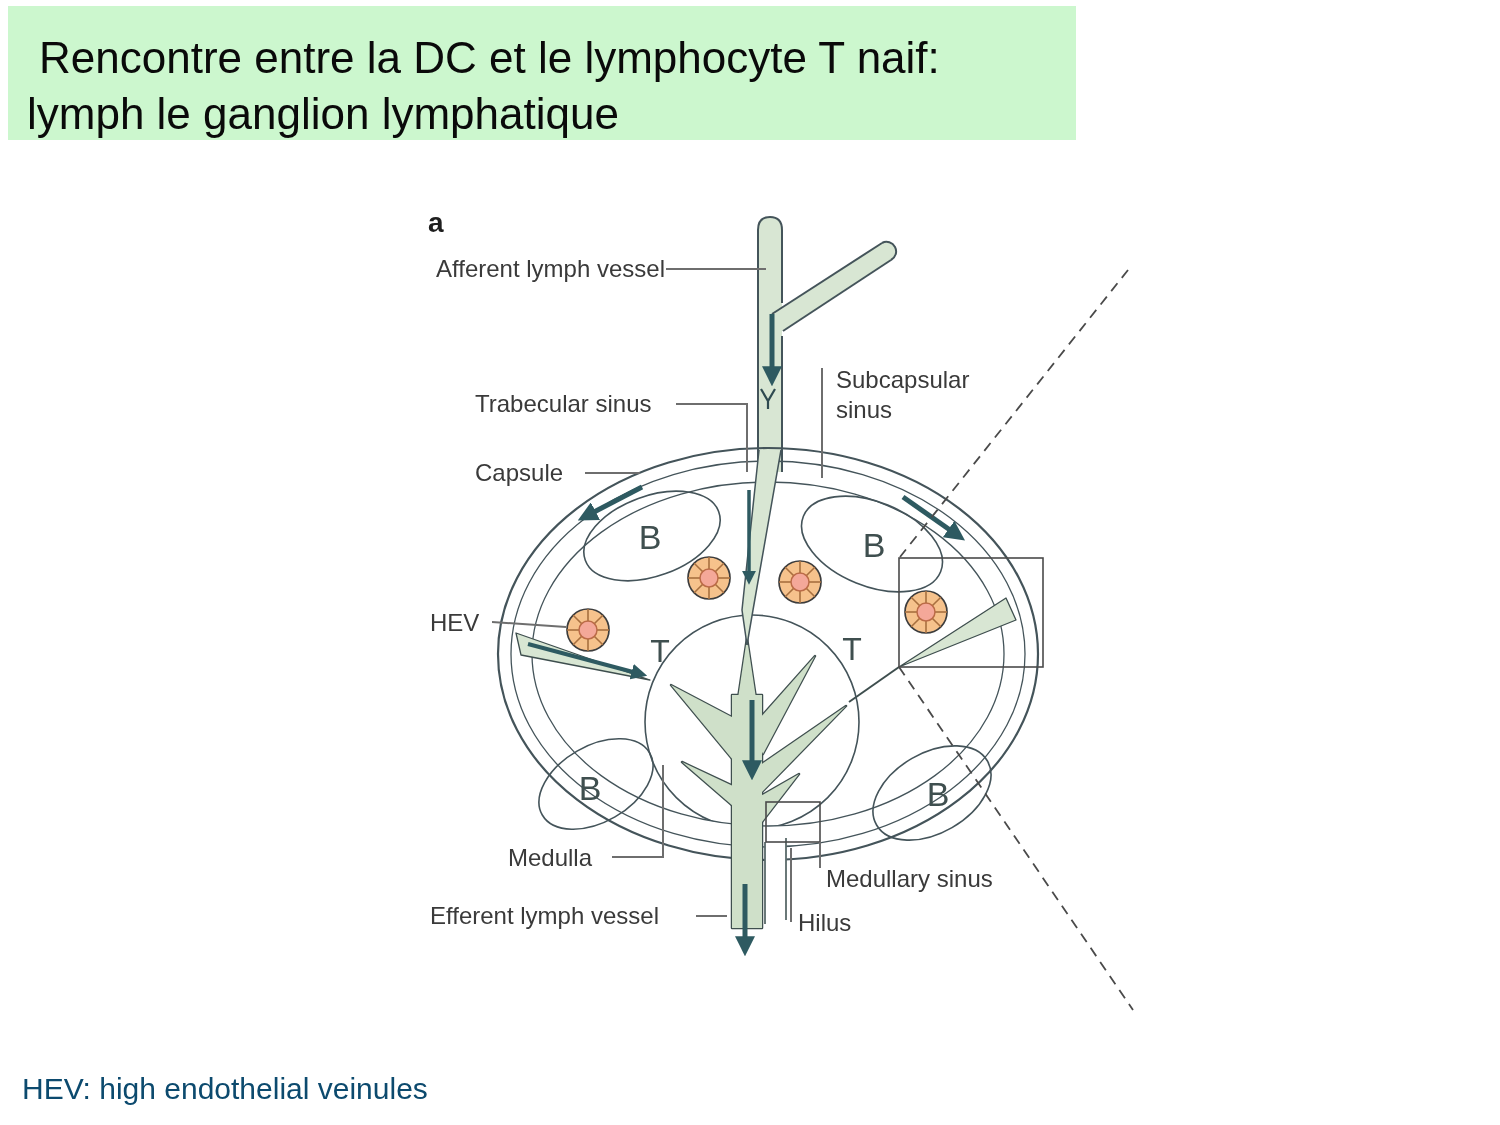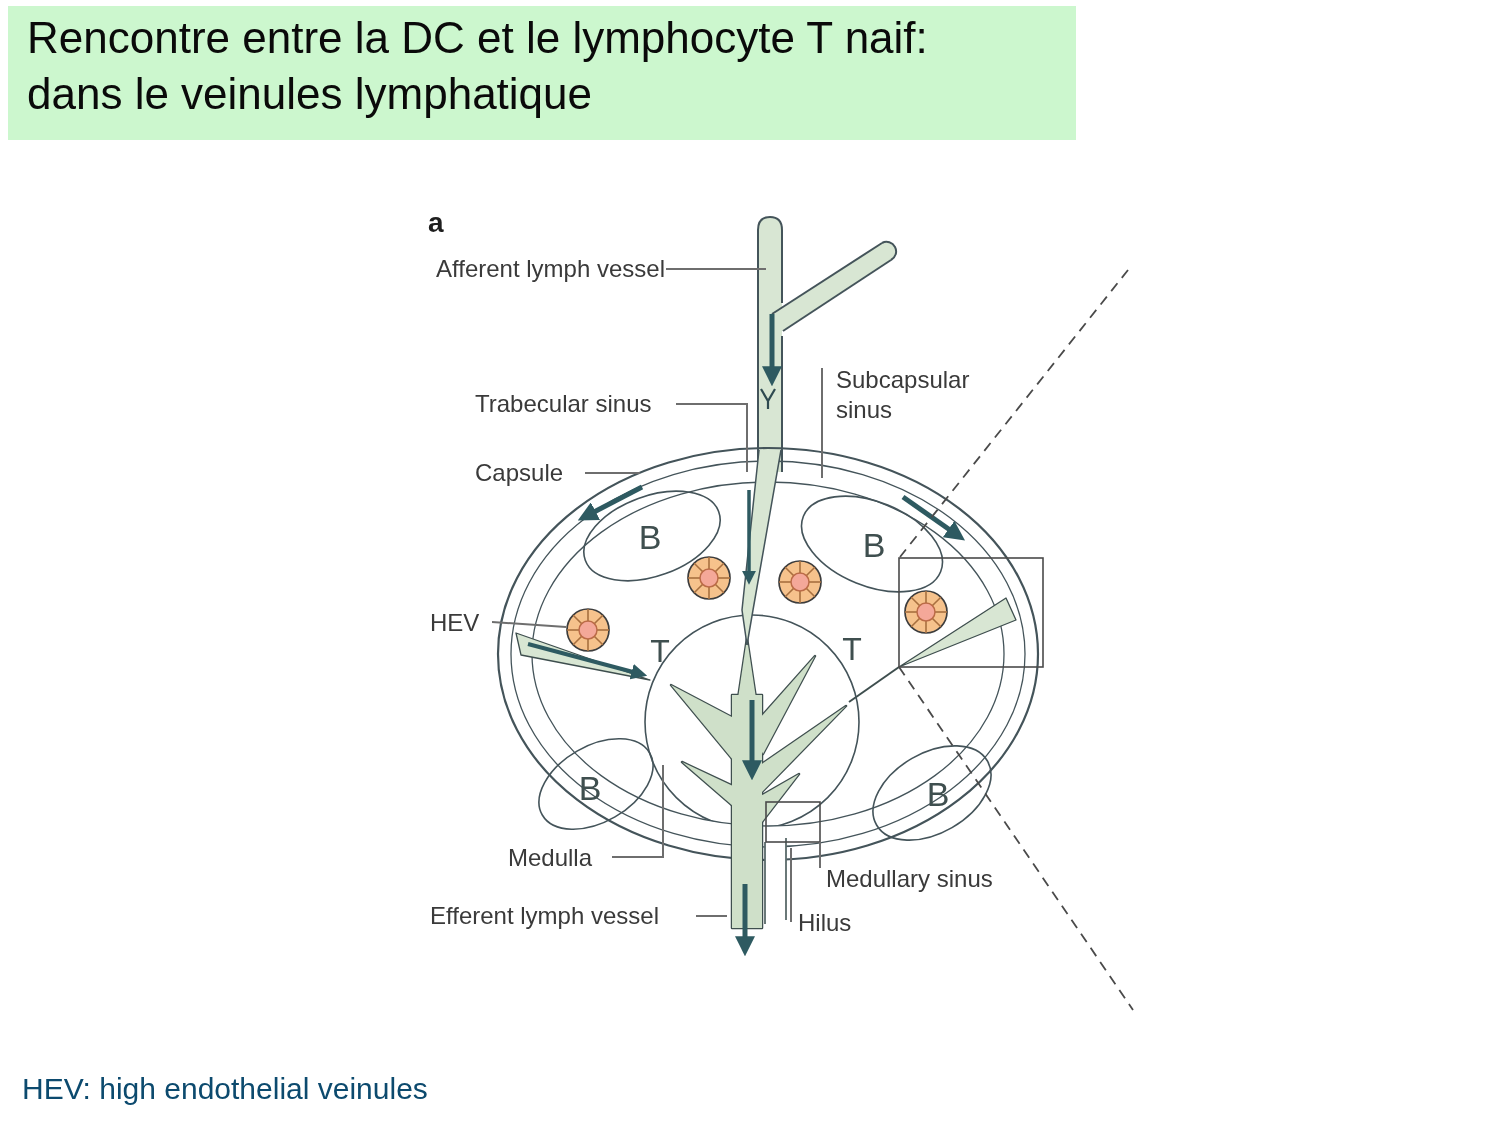--- a/index.html
+++ b/index.html
@@ -8,42 +8,42 @@
     font-family:"Liberation Sans", sans-serif;overflow:hidden;
   }
   .title-bar{
     position:absolute;left:8px;top:6px;width:1068px;height:134px;
     background:#ccf7ce;color:#0a0a0a;
   }
   .title-line{
     display:block;font-size:44px;line-height:56px;font-weight:400;
     padding-left:19px;white-space:nowrap;
   }
-  .title-line:first-child{padding-top:4px;}
+  .title-line:first-child{padding-top:24px;margin-left:12px;}
   .footer-note{
     position:absolute;left:22px;top:1072px;font-size:30px;color:#0c4a6e;
     white-space:nowrap;
   }
   svg{position:absolute;left:0;top:0;}
   .lbl{font-size:24px;fill:#3a3a3a;}
   .panel-letter{font-size:28px;font-weight:700;fill:#1e1e1e;}
   .zone-letter{font-size:34px;fill:#3f4f4f;text-anchor:middle;}
   .zone-letter-t{font-size:32px;fill:#3f4f4f;text-anchor:middle;}
   .leader{stroke:#6e6e6e;stroke-width:2;fill:none;}
   .outline{stroke:#44545a;fill:none;}
   .flow{stroke:#2e5a61;fill:none;}
   .dash{stroke:#4a4a4a;stroke-width:1.8;stroke-dasharray:10 7;fill:none;}
   .zoombox{stroke:#4a4a4a;stroke-width:1.6;fill:none;}
 </style>
 </head>
 <body>
 
 <div class="title-bar">
   <span class="title-line">Rencontre entre la DC et le lymphocyte T naif:</span>
-  <span class="title-line">dans le veinules lymphatique</span>
+  <span class="title-line">lymph le ganglion lymphatique</span>
 </div>
 
 <svg width="1500" height="1125" viewBox="0 0 1500 1125">
   <defs>
     <marker id="ah" viewBox="0 0 6 6" markerWidth="4" markerHeight="4" refX="0.5" refY="3" orient="auto">
       <path d="M0,0 L6,3 L0,6 Z" fill="#2e5a61"></path>
     </marker>
     <radialGradient id="cortexGrad" cx="48%" cy="32%" r="80%">
       <stop offset="0%" stop-color="#eef5fa"></stop>
       <stop offset="100%" stop-color="#d7e7f2"></stop>

